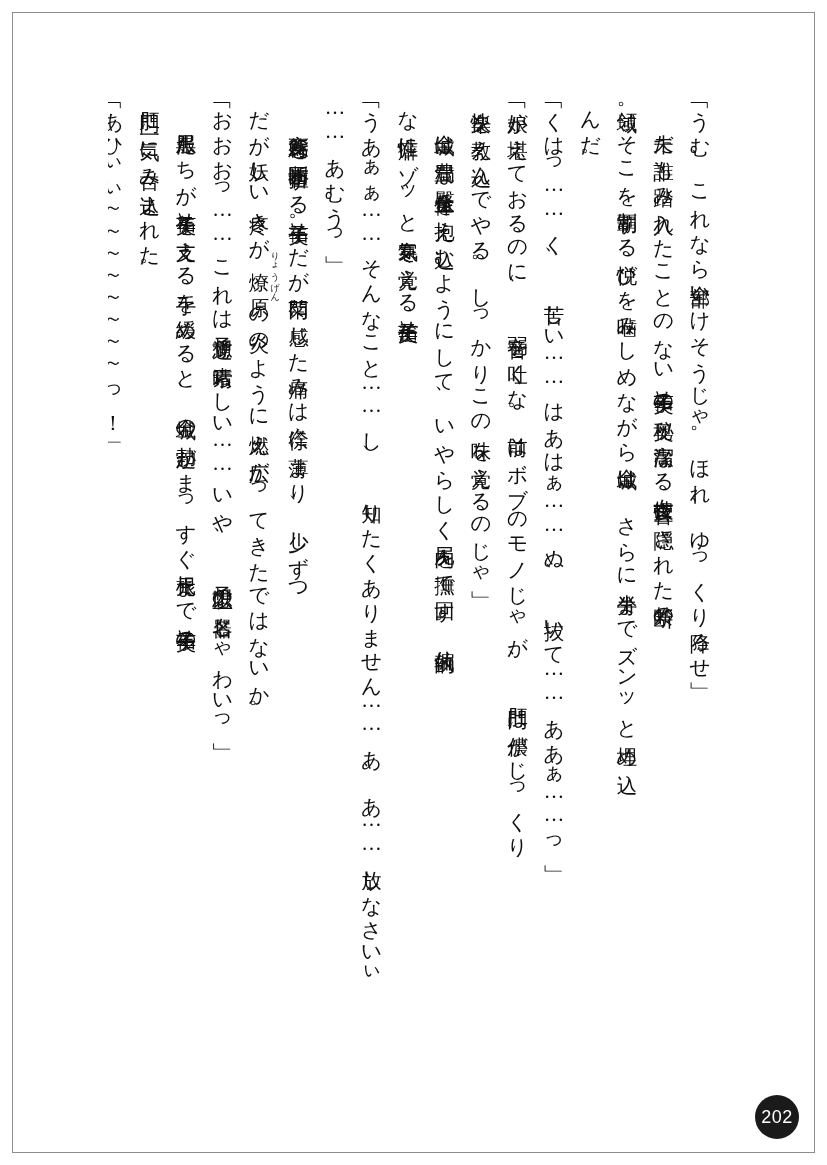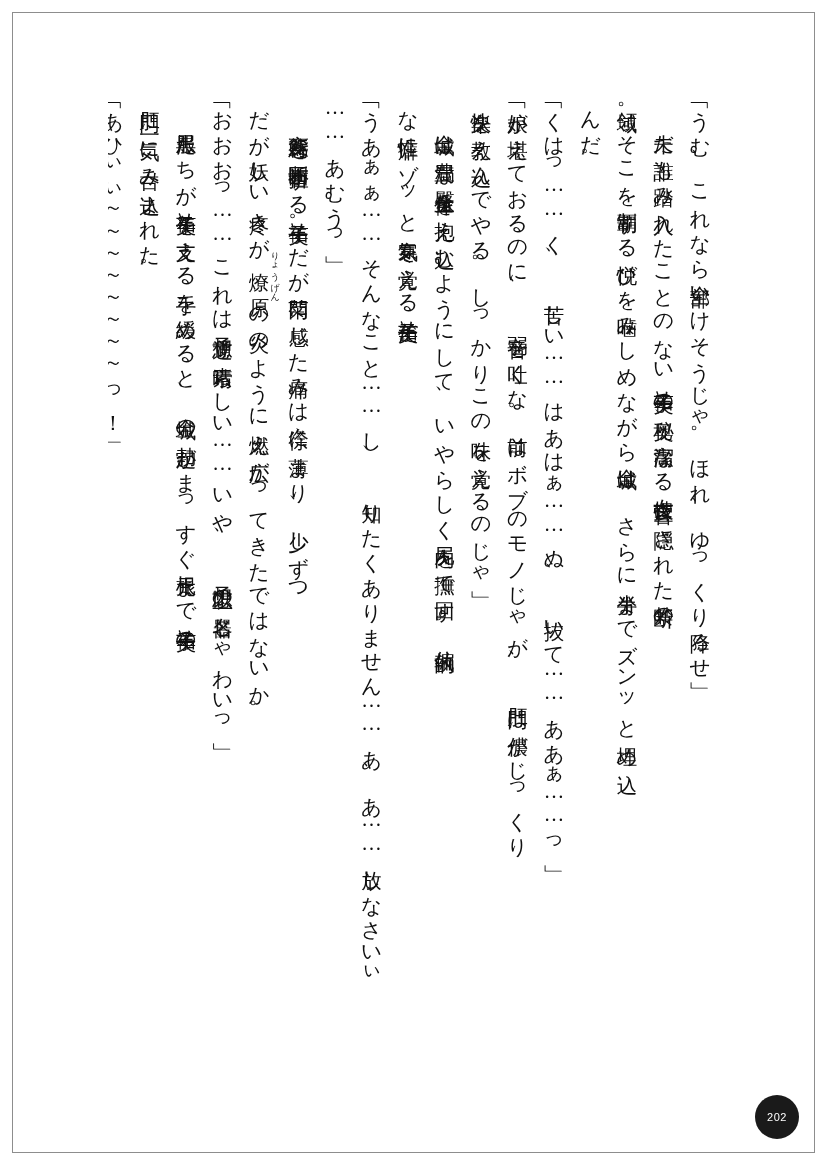--- a/index.html
+++ b/index.html
@@ -76,21 +76,21 @@
   .page-number {
     position: absolute;
     right: 28px;
     bottom: 26px;
     width: 44px;
     height: 44px;
     border-radius: 50%;
     background: #1a1a1a;
     color: #ffffff;
     font-family: "Liberation Sans", sans-serif;
-    font-size: 11px;
+    font-size: 18px;
     display: flex;
     align-items: center;
     justify-content: center;
     letter-spacing: 0.5px;
   }
 </style>
 </head>
 <body>
 
 <div class="page">

